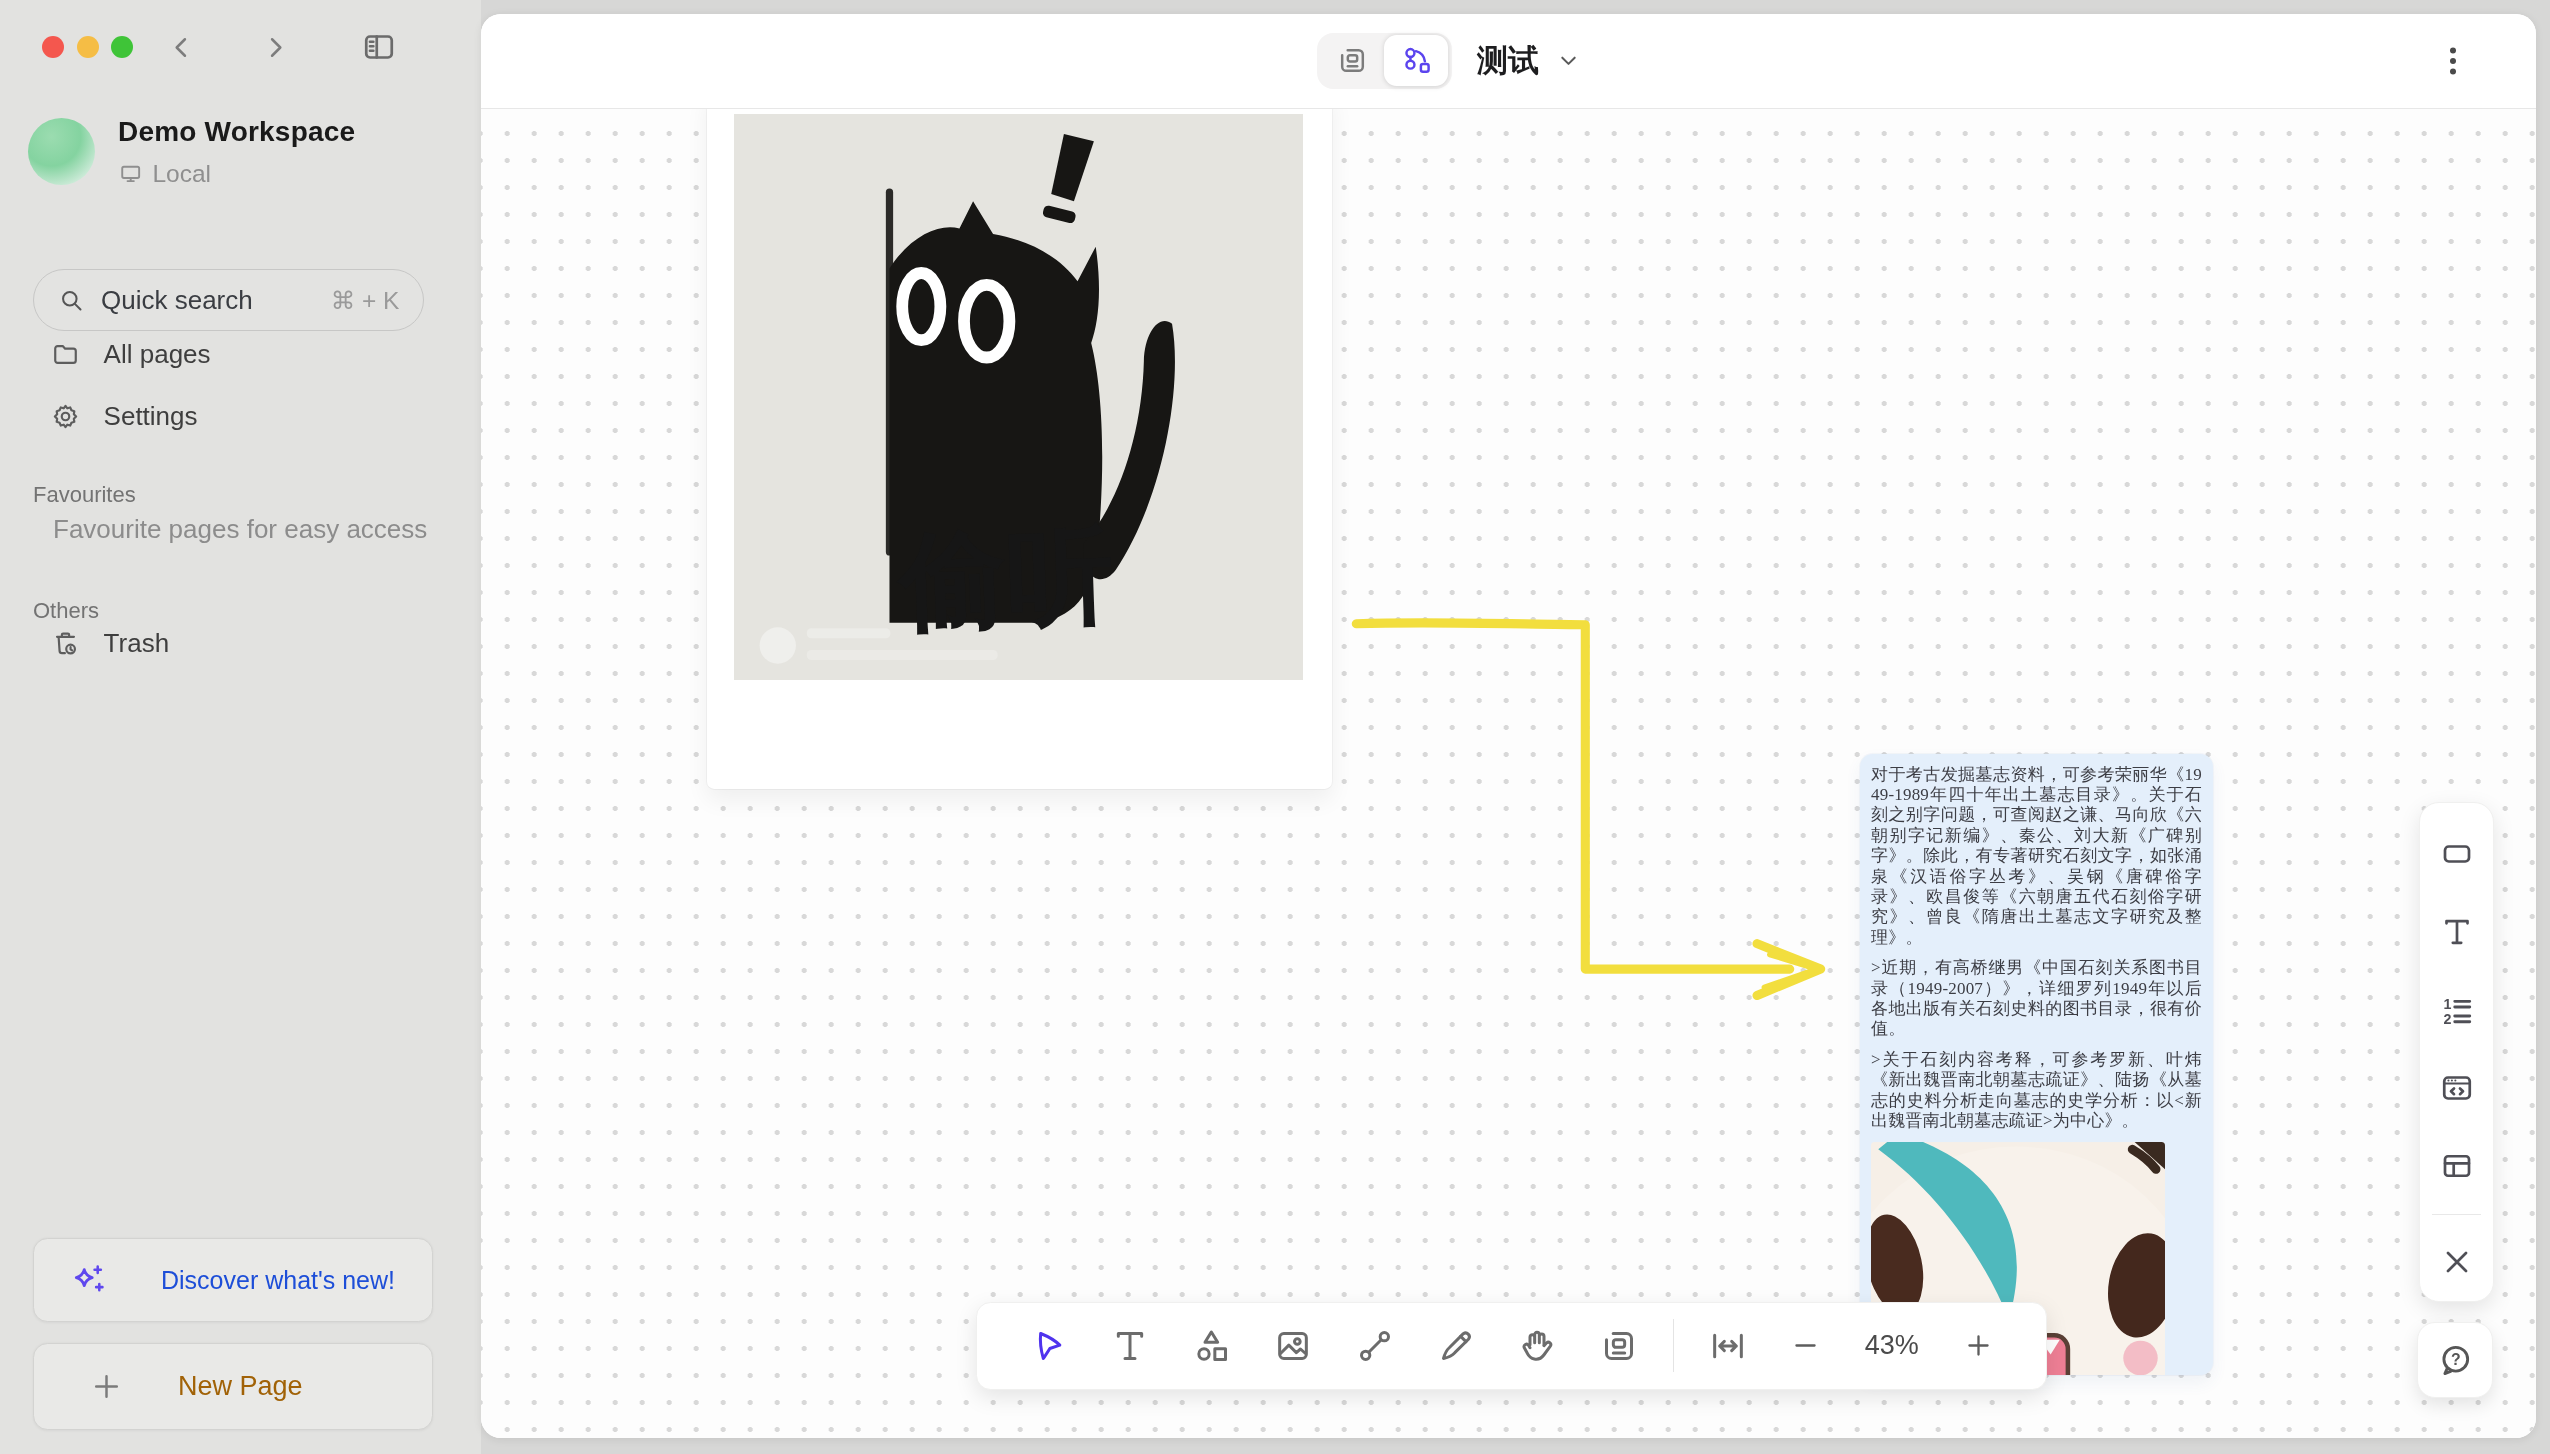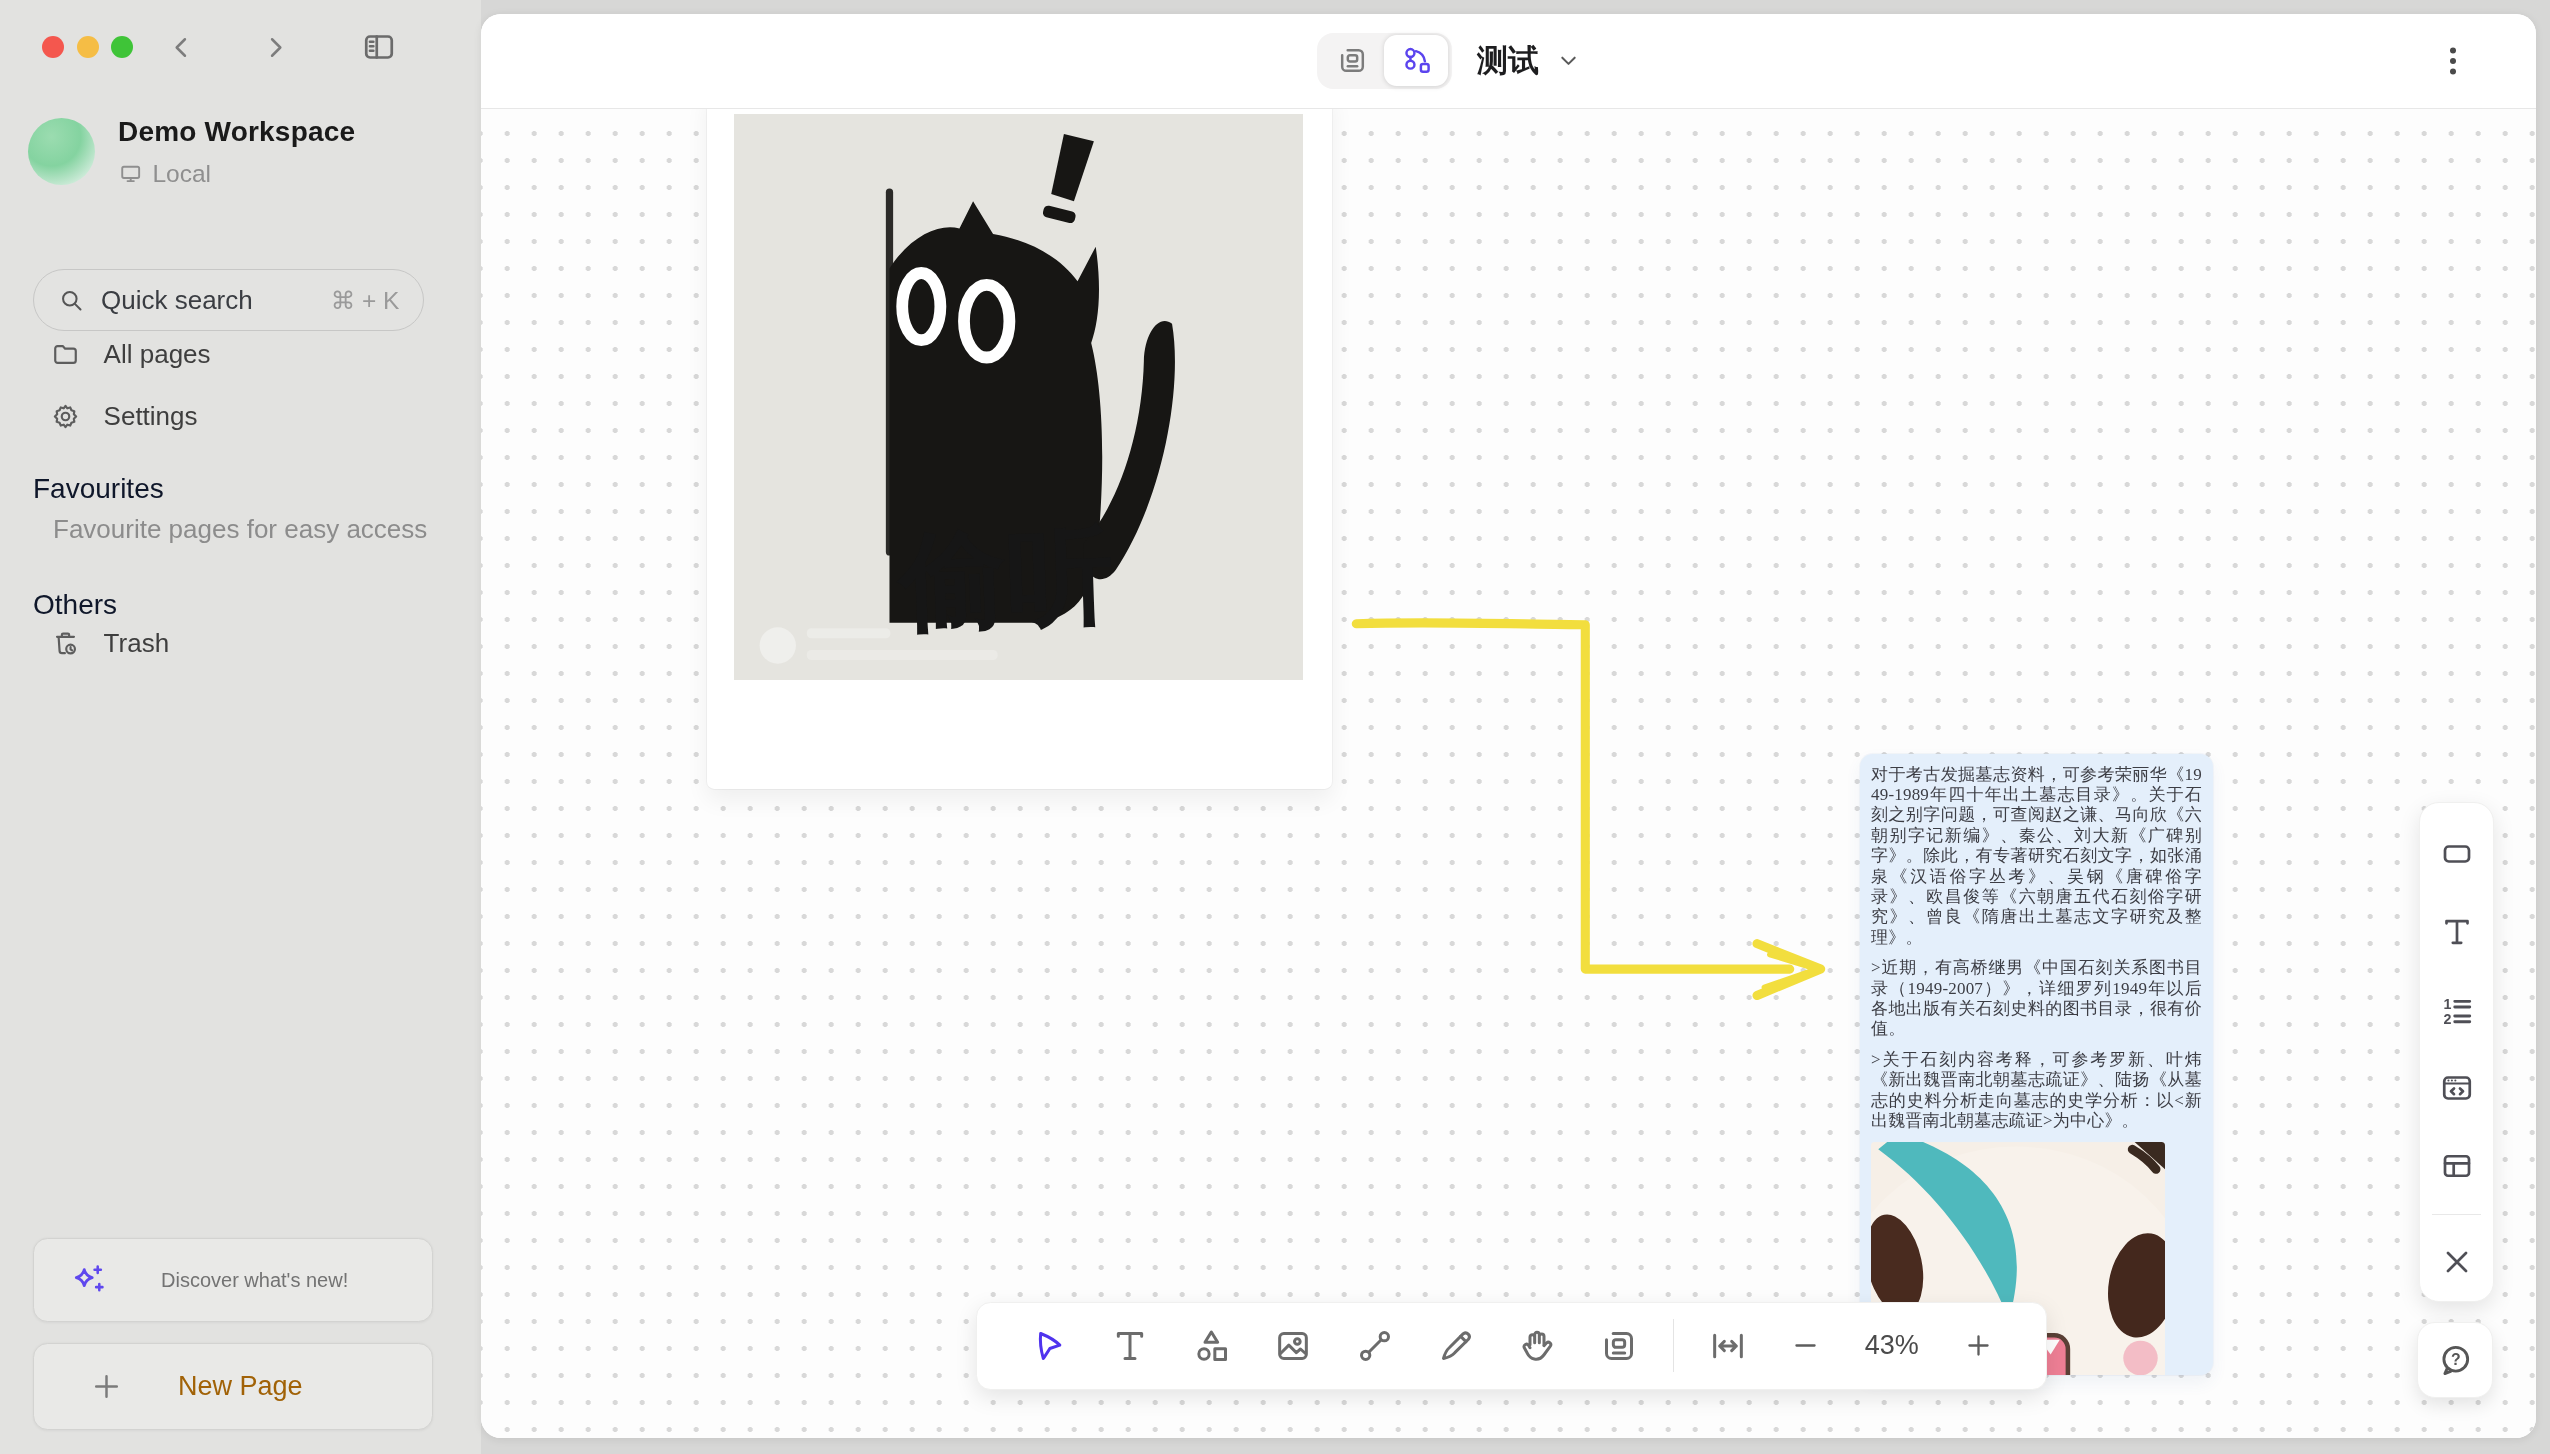--- a/index.html
+++ b/index.html
@@ -25,29 +25,29 @@
                 border-radius:31px; display:flex; align-items:center; padding:0 23.6px; gap:16.4px; background:rgba(255,255,255,.06);margin-top:31px; }
   .search-box svg { width:27px; height:27px; color:#555; flex:none; }
   .search-label { font-size:26px; color:#3a3d42; flex:1; }
   .search-kbd { font-size:24.5px; color:#9a9a9a; }
 
   .side-row { position:absolute; left:33px; width:391px; height:58px; border-radius:11px;
               display:flex; align-items:center; padding-left:18px; gap:23.6px; cursor:default; }
   .side-row svg { width:29px; height:29px; color:#5d5d5d; flex:none; }
   .side-row .lbl { font-size:26px; color:#3e3e3e; }
   .row-allpages { top:325px; } .row-settings { top:387px; } .row-trash { top:614px; }
-  .sec-title { position:absolute; left:33px; font-size:28px; color:#0f172a; }
+  .sec-title { position:absolute; left:33px; font-size:22px; color:#737373;margin-top:9px; }
   .sec-fav { top:473px; } .sec-oth { top:589px; }
   .fav-hint { position:absolute; left:53px; top:514px; font-size:26px; color:#8c8c8c;text-align:center; }
 
   .side-btn { position:absolute; left:33px; width:400px; background:#e9e9e7; border:0.9px solid #d3d3d1;
               border-radius:14.5px; box-shadow:0 0.9px 2.7px rgba(0,0,0,.05); display:flex; align-items:center; }
   .btn-discover { top:1238px; height:84px; padding-left:36px; gap:53px; }
   .btn-discover svg { width:38px; height:38px; color:#5f48ee; flex:none; }
-  .btn-discover .lbl { font-size:20px; color:#737373; }
+  .btn-discover .lbl { font-size:25px; color:#1d4ed8; }
   .btn-newpage { top:1343px; height:87px; padding-left:56px; gap:55px; }
   .btn-newpage svg { width:33px; height:33px; color:#7b7b7b; flex:none; }
   .btn-newpage .lbl { font-size:27px; color:#a16207; }
 
   
   .panel { position:absolute; left:481px; top:13.6px; width:2055px; height:1424px; background:#fff;
            border-radius:20px; overflow:hidden; box-shadow:0 1.8px 9px rgba(0,0,0,.08); }
   .canvas-area { position:absolute; left:0; top:95px; right:0; bottom:0; background-color:#fdfdfd;
            background-image:radial-gradient(circle, #d8d8d8 2.4px, rgba(255,255,255,0) 2.7px);
            background-size:27px 27px; background-position:12.7px 11px; }

